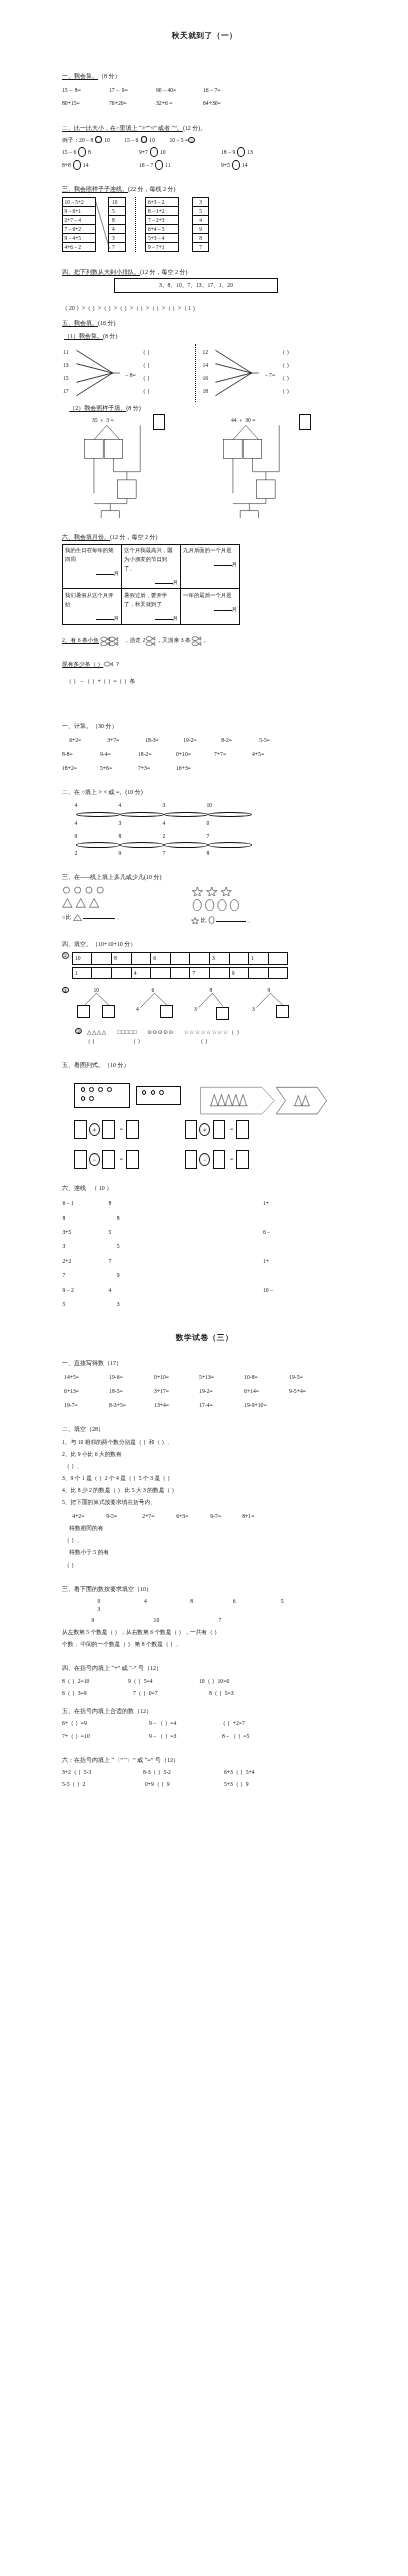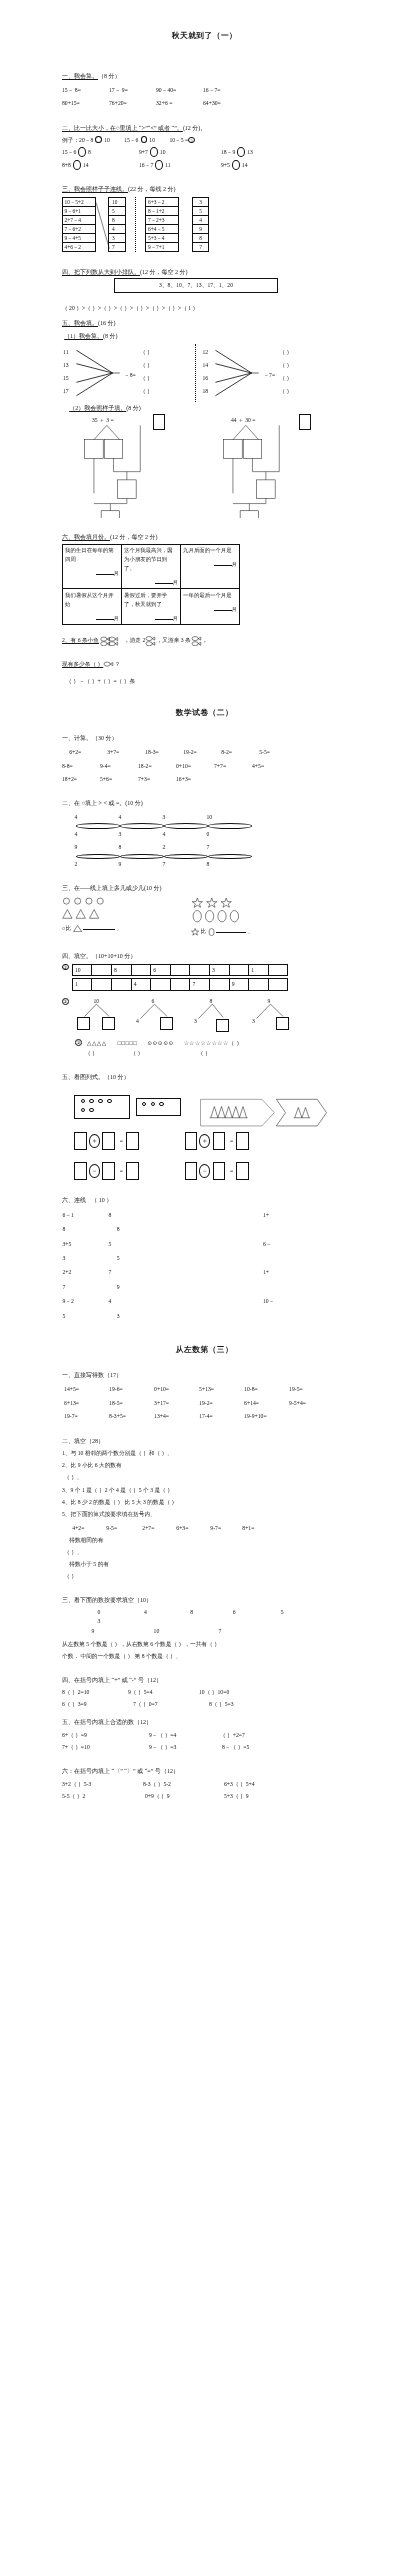--- a/index.html
+++ b/index.html
@@ -518,21 +518,20 @@
             </g>
           </svg><span>？</span>
       </div>
       <div class="fishline" style="margin-top:9.3px;padding-left:4.1px">（        ）－（        ）+（        ）=（        ）条</div>
     </div>
   </div>
 </div>
 
 <div class="page">
   <div class="spacer-md"></div>
-  <h1 class="paper-title">数学试卷（二）</h1>
   <div class="spacer-md"></div>
 
   <div class="inner">
 
     <div class="p2calc">
       <div class="sec-head">
         <span>一、计算。</span><span>（30 分）</span>
       </div>
       <div class="eqrow" style="padding-left:7.2px">
         <span>6+2=</span>
@@ -852,21 +851,21 @@
           <div>10－</div>
           <div>&nbsp;</div>
         </div>
       </div>
     </div>
   </div>
 </div>
 
 <div class="page">
   <div class="spacer-md"></div>
-  <h1 class="paper-title">从左数第（三）</h1>
+  <h1 class="paper-title">数学试卷（三）</h1>
   <div class="spacer-md"></div>
 
   <div class="inner">
 
     <div class="p3calc">
       <div class="sec-head">
         <span>一、直接写得数</span><span>（17）</span>
       </div>
       <div class="eqrow" style="padding-left:2.1px">
         <span>14+5=</span>

